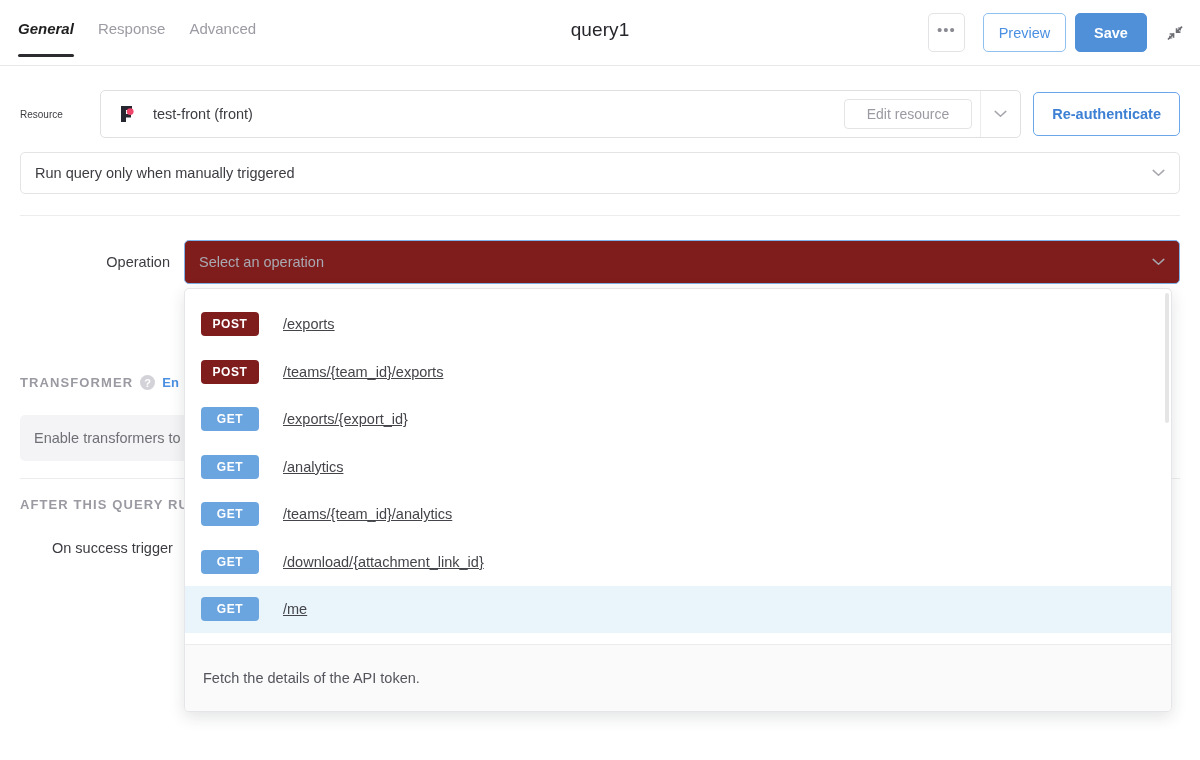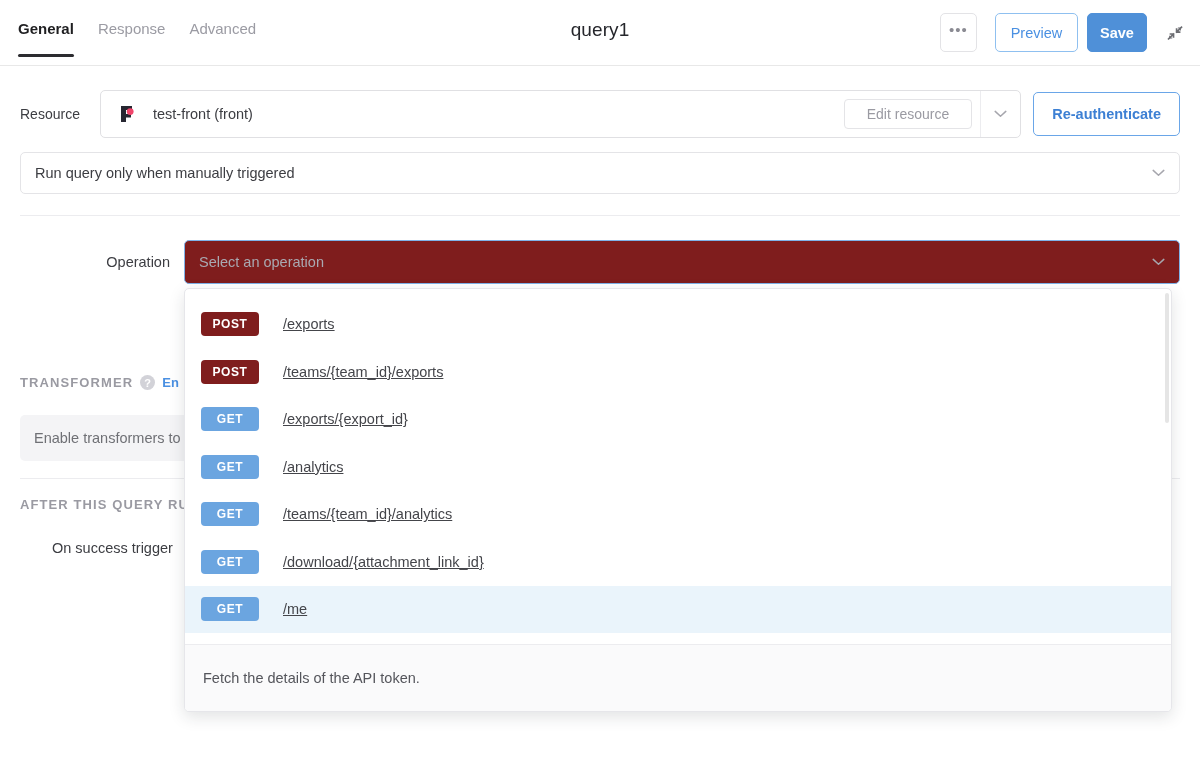--- a/index.html
+++ b/index.html
@@ -24,21 +24,21 @@
     background: #fff;
   }
   .tabs {
     position: absolute; left: 18px; top: 20px;
     display: flex; align-items: flex-start; gap: 24px;
   }
   .tab {
     font-size: 15px; color: #9b9ba3; cursor: pointer;
     padding-bottom: 19px; position: relative; line-height: 18px;
   }
-  .tab.active { color: #1f1f21; font-weight: 600; }
+  .tab.active { color: #1f1f21; font-weight: 600; font-style: italic; }
   .tab.active::after {
     content: ""; position: absolute; left: 0; right: 0; bottom: 0;
     height: 3px; background: #2c2c30; border-radius: 2px;
   }
   .query-title {
     position: absolute; left: 0; right: 0; top: 19px;
     text-align: center; font-size: 19px; color: #25262b;
     letter-spacing: .1px;
   }
   .header-actions {
@@ -51,36 +51,36 @@
     border: 1px solid transparent; background: #fff; white-space: nowrap;
   }
   .btn-more {
     width: 37px; border-color: #e3e3e6; color: #8b8b93;
     font-size: 15px; letter-spacing: 1px; padding-bottom: 6px;
   }
   .btn-preview {
     width: 83px; border-color: #8fc0f0; color: #4a90e2; margin-left: 9px;
   }
   .btn-save {
-    width: 60px; background: #4f90d8; color: #fff; border-color: #4f90d8;
+    width: 72px; background: #4f90d8; color: #fff; border-color: #4f90d8;
     font-weight: 600;
   }
   .collapse-icon {
     margin-left: 8px; width: 22px; height: 22px; cursor: pointer;
     display: flex; align-items: center; justify-content: center;
   }
 
   
   .row-resource {
     position: absolute; left: 20px; top: 90px;
     width: 1160px; height: 48px;
     display: flex; align-items: center;
   }
   .field-label {
-    font-size: 14px; color: #3c3d42; width: 0;
+    font-size: 10px; color: #3c3d42; width: 0;
   }
   .lbl-resource { width: 80px; flex: 0 0 80px; }
   .resource-control {
     flex: 1; height: 48px; border: 1px solid #e0e0e3; border-radius: 5px;
     display: flex; align-items: center; background: #fff;
   }
   .front-logo {
     margin-left: 16px; width: 20px; height: 20px; position: relative; flex: 0 0 20px;
   }
   .resource-name { margin-left: 16px; font-size: 14.5px; color: #3c3d42; }

